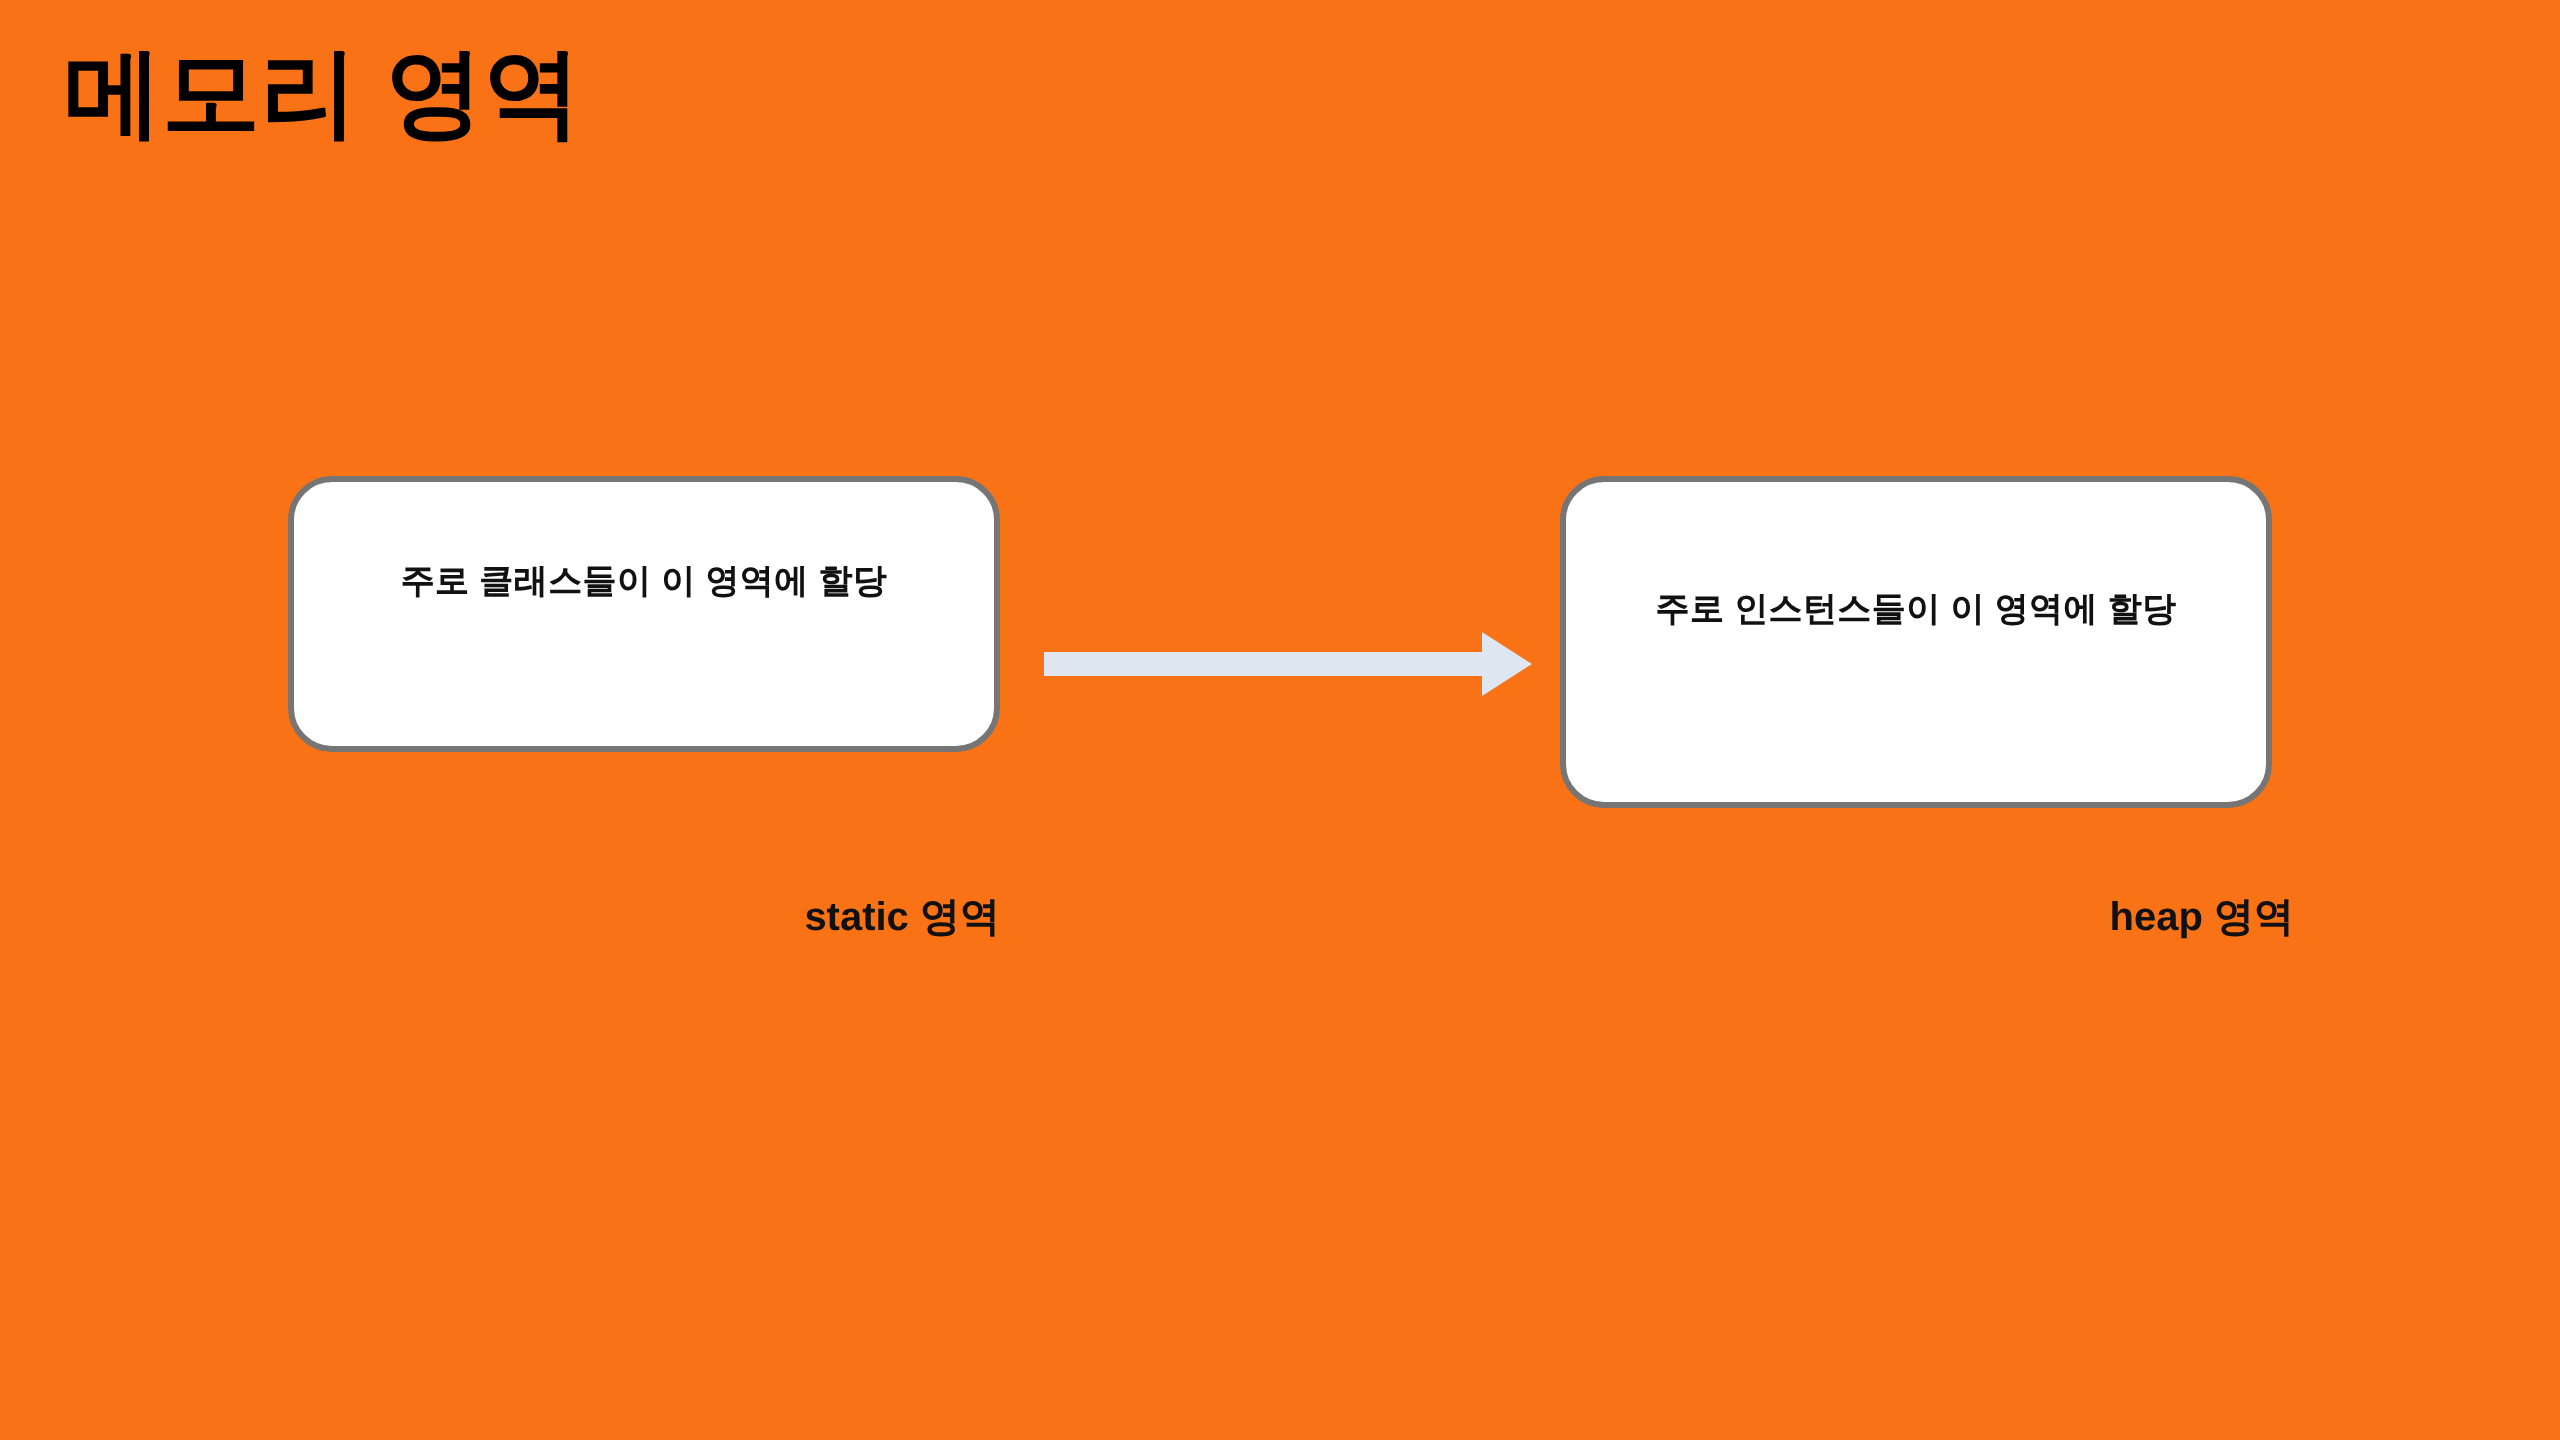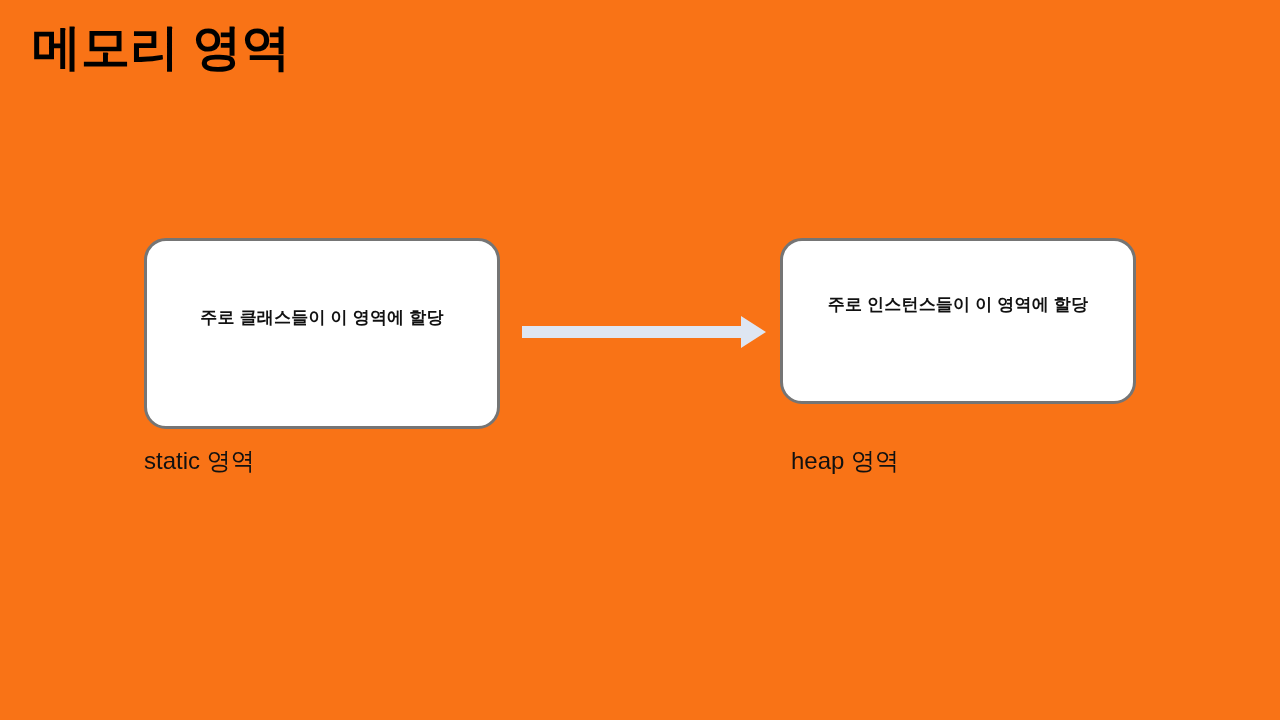--- a/index.html
+++ b/index.html
@@ -42,21 +42,21 @@
     background: #ffffff;
     display: flex;
     flex-direction: column;
     align-items: center;
     justify-content: center;
   }
   #static-box {
     left: 144px;
     top: 238px;
     width: 356px;
-    height: 191px;
+    height: 138px;
     justify-content: center;
   }
   #heap-box {
     left: 780px;
     top: 238px;
     width: 356px;
     height: 166px;
   }
   .box-line {
     font-size: 17px;
@@ -65,23 +65,23 @@
     letter-spacing: 0.2px;
     white-space: nowrap;
     text-align: center;
   }
   .box-line.line-1 { margin-bottom: 33px; }
 
   
   .box-caption {
     position: absolute;
     width: 356px;
-    text-align: left;
-    font-size: 24px;
-    font-weight: normal;
+    text-align: right;
+    font-size: 20px;
+    font-weight: bold;
     color: #111111;
     white-space: nowrap;
   }
   #static-caption { left: 144px; top: 445px; }
   #heap-caption   { left: 791px; top: 445px; }
 
   
   #gc-label {
     position: absolute;
     left: 780px;

